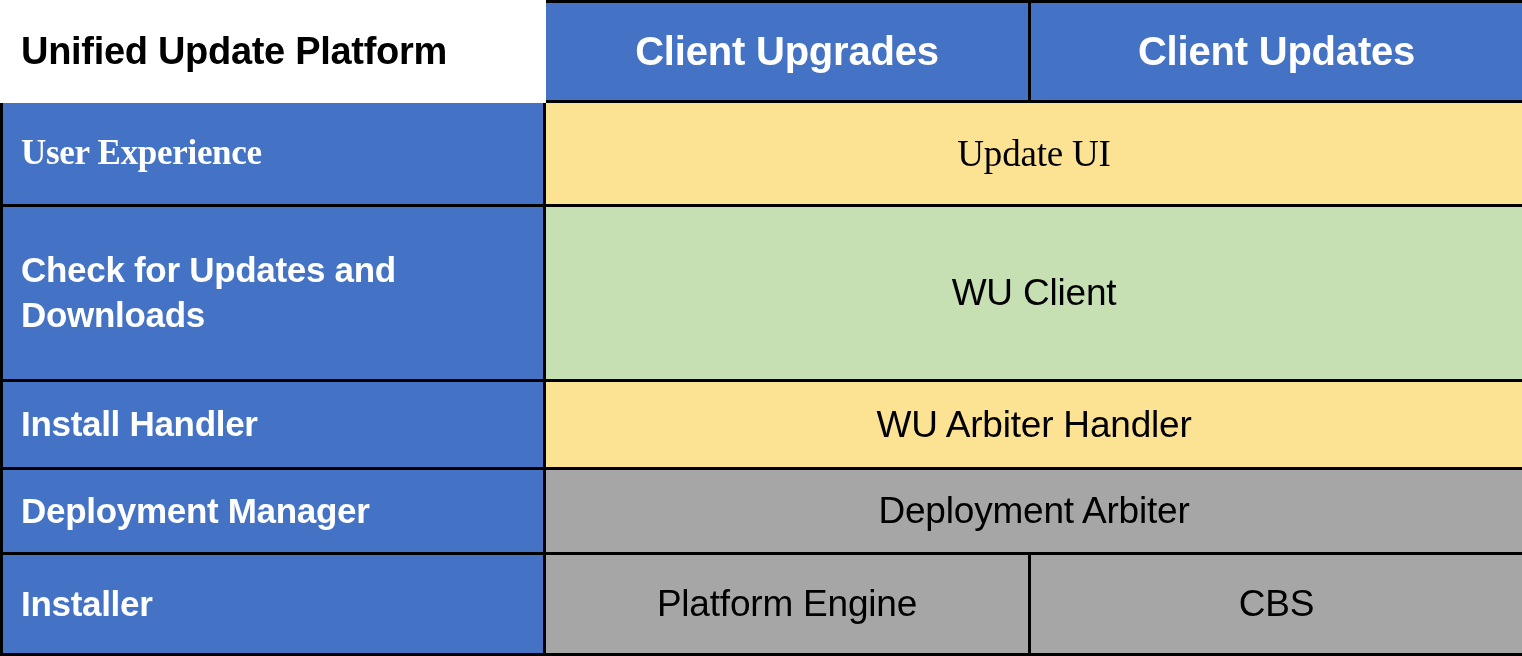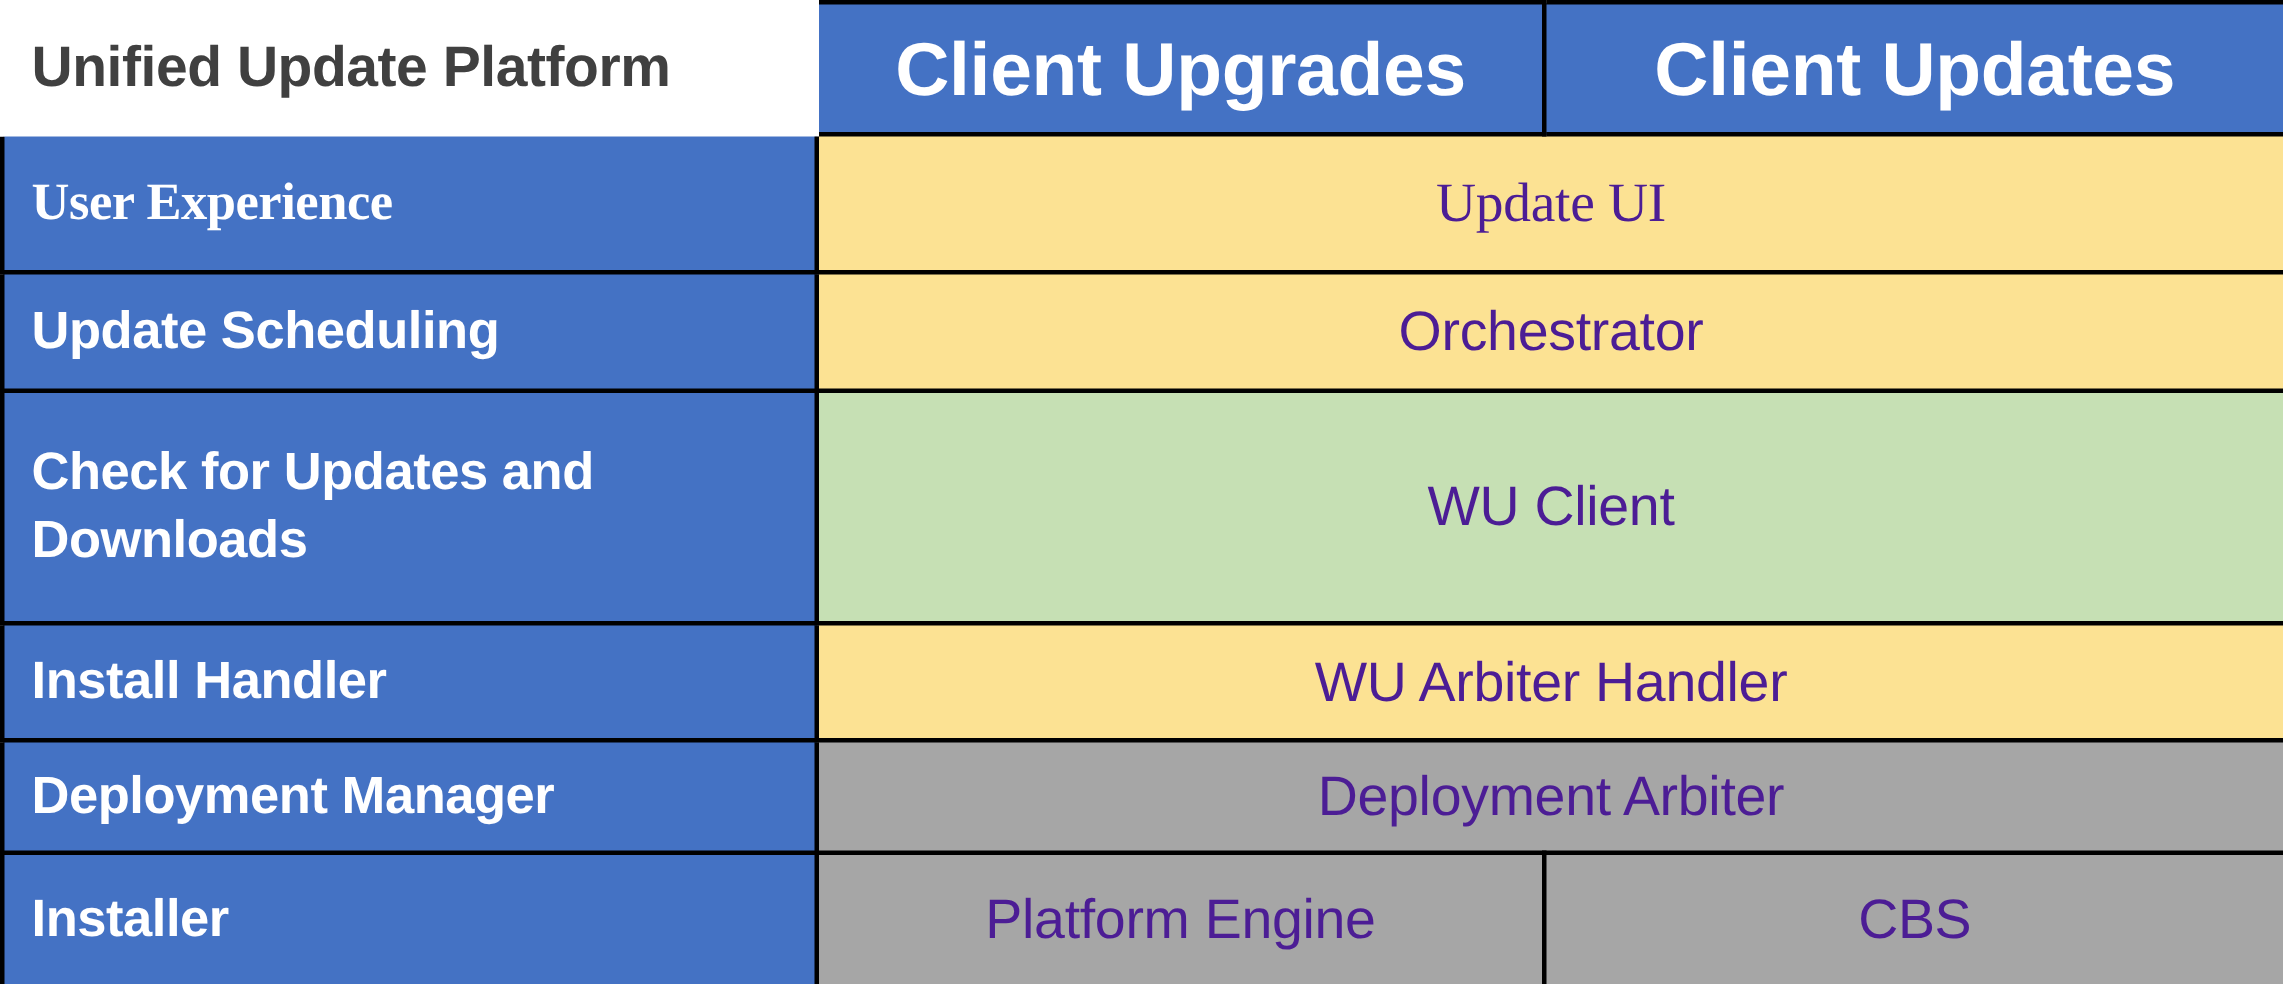--- a/index.html
+++ b/index.html
@@ -43,55 +43,55 @@
   tr.r-5    { height: 75px; }
   tr.r-6    { height: 89px; }
 
   
   .cell-corner {
     background: #ffffff;
     border-top-color: #ffffff !important;
     border-left-color: #ffffff !important;
     border-right-color: #ffffff !important;
     border-bottom-color: #ffffff !important;
-    color: #404040;
+    color: #000000;
     font-weight: bold;
     font-size: 38px;
     text-align: left;
     padding-left: 18px !important;
     letter-spacing: -0.3px;
   }
 
   
   .cell-head {
     background: #4472C4;
     color: #ffffff;
     font-weight: bold;
-    font-size: 50px;
+    font-size: 40px;
     text-align: center;
     letter-spacing: -0.2px;
   }
 
   
   .cell-rowlabel {
     background: #4472C4;
     color: #ffffff;
     font-weight: bold;
     font-size: 35px;
     text-align: left;
     padding-left: 18px !important;
     padding-right: 8px !important;
     line-height: 1.28;
     letter-spacing: -0.3px;
   }
 
   
   .cell-content {
     text-align: center;
-    color: #4c1d95;
+    color: #000000;
     font-weight: normal;
     font-size: 37px;
     letter-spacing: -0.2px;
   }
   .bg-yellow { background: #FCE293; }
   .bg-green  { background: #C6E0B4; }
   .bg-gray   { background: #A6A6A6; }
 
   .label-line { display: block; }
 </style>
@@ -110,24 +110,20 @@
       <td class="cell-corner">Unified Update Platform</td>
       <td class="cell-head">Client Upgrades</td>
       <td class="cell-head">Client Updates</td>
     </tr>
 
     <tr class="r-1">
       <td class="cell-rowlabel">User Experience</td>
       <td class="cell-content bg-yellow" colspan="2">Update UI</td>
     </tr>
 
-    <tr class="r-2">
-      <td class="cell-rowlabel">Update Scheduling</td>
-      <td class="cell-content bg-yellow" colspan="2">Orchestrator</td>
-    </tr>
 
     <tr class="r-3">
       <td class="cell-rowlabel">
         <span class="label-line">Check for Updates and</span>
         <span class="label-line">Downloads</span>
       </td>
       <td class="cell-content bg-green" colspan="2">WU Client</td>
     </tr>
 
     <tr class="r-4">

